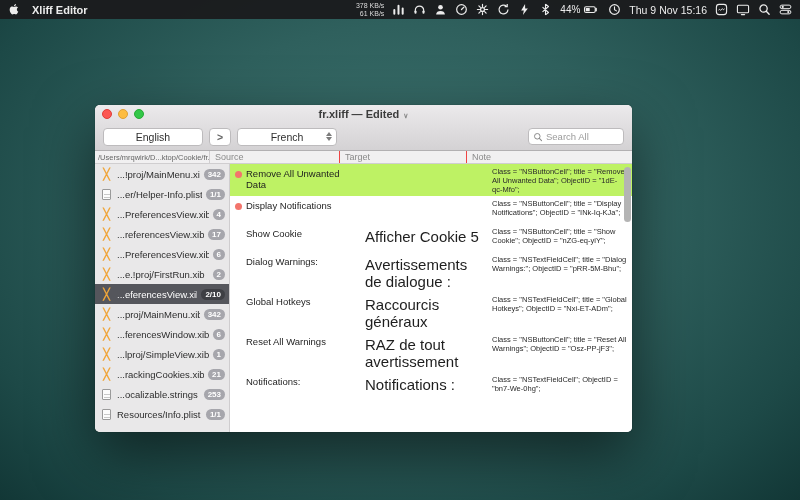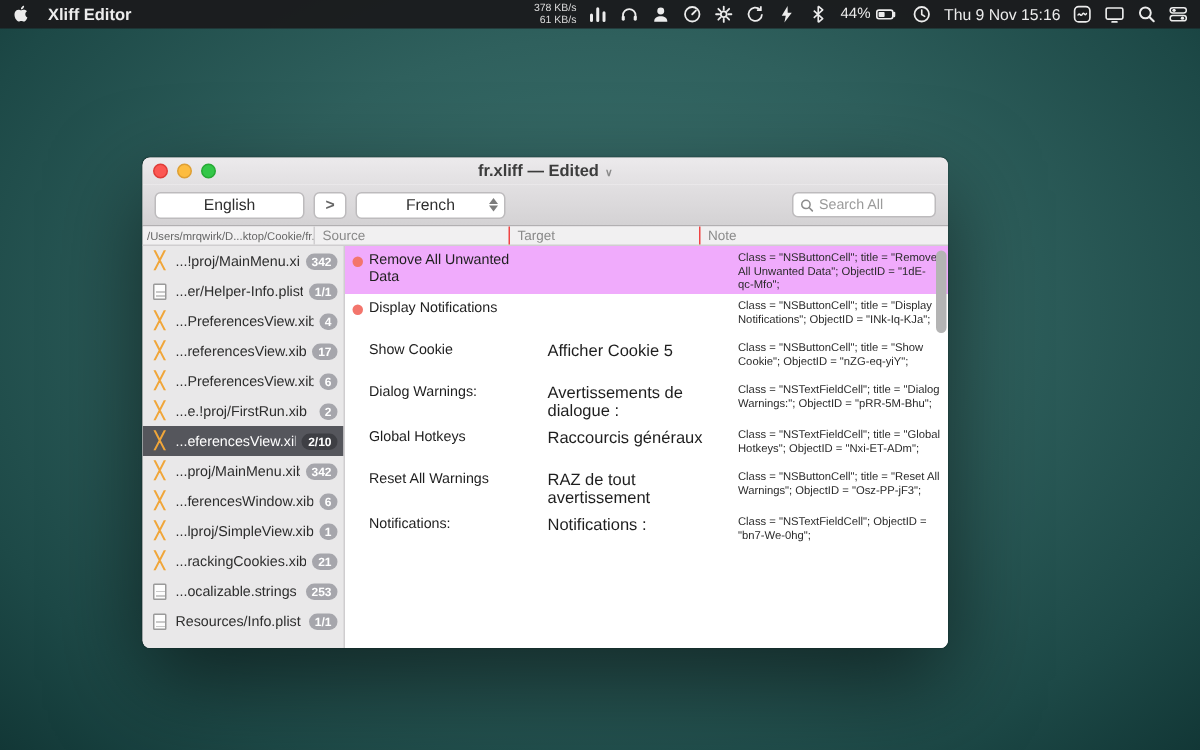--- a/index.html
+++ b/index.html
@@ -106,24 +106,24 @@
   .sb-label { flex:1; white-space:nowrap; overflow:hidden; }
   .sb-badge {
     flex:none; background:#a6a6ac; color:#fff; font-size:8px; font-weight:bold;
     border-radius:7px; padding:0 4px; line-height:11px;
   }
   .sb-item.sel .sb-badge { background:#3e3f44; }
 
   
   .table { flex:1; background:#fff; position:relative; overflow:hidden; }
   .trow { display:flex; min-height:28px; }
-  .trow.sel { background:#f0abfc; }
+  .trow.sel { background:#bef264; }
   .c-src { width:130px; flex:none; padding:4px 4px 2px 16px; font-size:9.5px; color:#1e1e1e; position:relative; }
   .dot { position:absolute; left:5px; top:7px; width:7px; height:7px; border-radius:50%; background:#f3756c; }
-  .c-tgt { width:127px; flex:none; padding:4px 4px 2px 5px; font-size:11px; color:#1e1e1e; }
+  .c-tgt { width:127px; flex:none; padding:4px 4px 2px 5px; font-size:15px; color:#1e1e1e; }
   .c-note { flex:1; padding:3px 5px 2px 5px; font-size:7.5px; line-height:9px; color:#2a2a2a; word-wrap:break-word; }
   .scrollthumb { position:absolute; right:1px; top:3px; width:7px; height:55px; border-radius:3.5px; background:#b4b4b4; }
 </style>
 </head>
 <body>
 
 <div class="desktop">
 
   <div class="menubar">
     <div class="mb-left">

